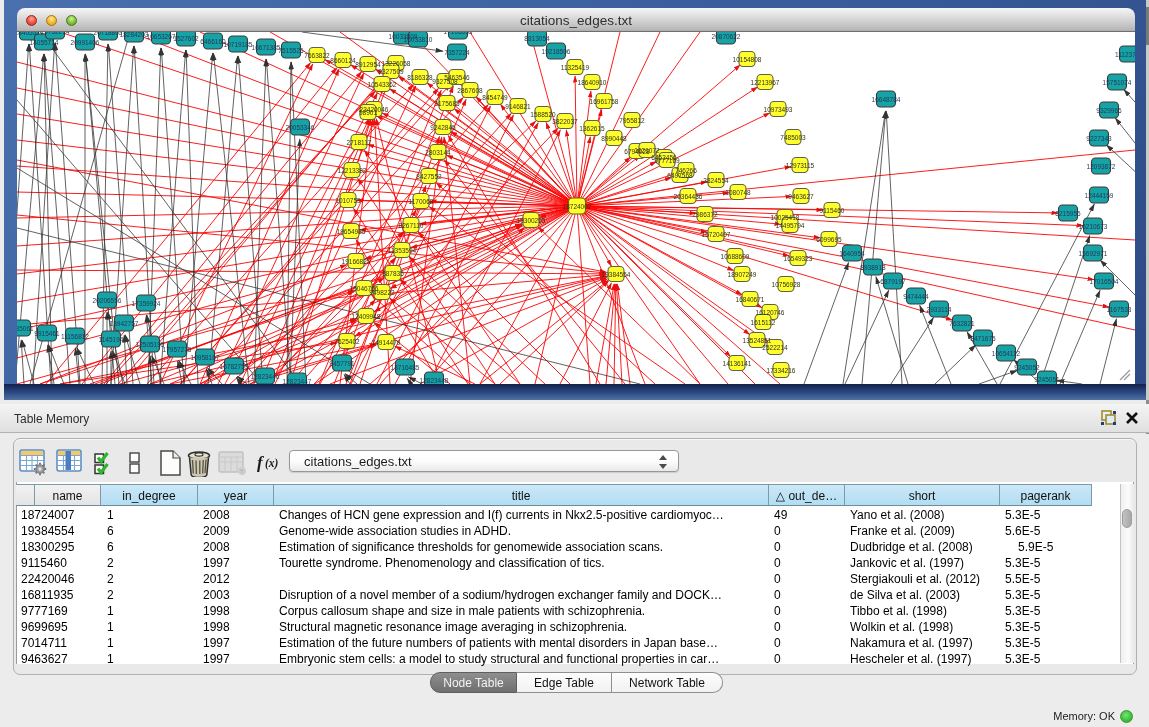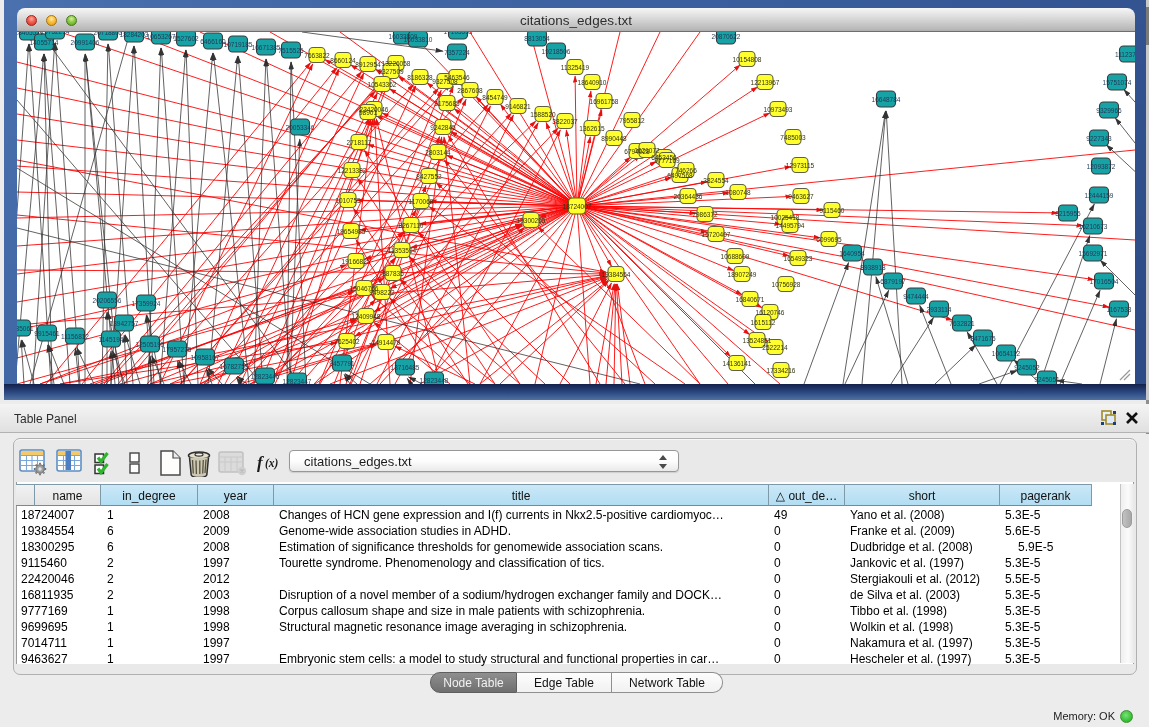--- a/index.html
+++ b/index.html
@@ -613,21 +613,21 @@
 <text x="386" y="344.5" fill="#333311">14914479</text>
 <text x="531" y="222.5" fill="#333311">19300295</text>
 <text x="616" y="276.5" fill="#333311">19384554</text>
 <text x="577" y="208.5" fill="#333311">18724007</text>
 </g>
 </svg>
 <svg class="abs" id="grip" width="14" height="14" style="left:1118px;top:368px">
     <path d="M2,12 L12,2 M6,12 L12,6" stroke="#9a9a9a" stroke-width="1.3" fill="none"></path>
   </svg>
 <div class="abs" id="panelhead">
-    <span>Table Panel</span>
+    <span>Table Memory</span>
   </div>
 <svg class="abs" width="16" height="16" style="left:1101px;top:410px">
     <rect x="1" y="1" width="9" height="9" fill="#e8f0fa" stroke="#a08c28" stroke-width="1.6"></rect>
     <rect x="5" y="5" width="9" height="9" fill="#dfeafa" stroke="#a08c28" stroke-width="1.6"></rect>
     <rect x="12" y="1" width="3" height="3" fill="#1d3f77"></rect>
     <rect x="0" y="12" width="3" height="3" fill="#1d3f77"></rect>
     <rect x="12" y="12" width="3" height="3" fill="#1d3f77"></rect>
   </svg>
 <svg class="abs" width="14" height="14" style="left:1125px;top:411px">
     <path d="M2,2 L12,12 M12,2 L2,12" stroke="#111" stroke-width="2.6"></path>
@@ -761,20 +761,21 @@
     <span style="left:203px">1998</span>
     <span style="left:279px;width:486px" class="ell">Structural magnetic resonance image averaging in schizophrenia.</span>
     <span style="left:774px">0</span>
     <span style="left:850px">Wolkin et al. (1998)</span>
     <span style="left:1005px">5.3E-5</span>
   </div>
 <div class="row" style="top:635px">
     <span style="left:21px">7014711</span>
     <span style="left:107px">1</span>
     <span style="left:203px">1997</span>
+    <span style="left:279px;width:486px" class="ell">Estimation of the future numbers of patients with mental disorders in Japan base…</span>
     <span style="left:774px">0</span>
     <span style="left:850px">Nakamura et al. (1997)</span>
     <span style="left:1005px">5.3E-5</span>
   </div>
 <div class="row" style="top:651px">
     <span style="left:21px">9463627</span>
     <span style="left:107px">1</span>
     <span style="left:203px">1997</span>
     <span style="left:279px;width:486px" class="ell">Embryonic stem cells: a model to study structural and functional properties in car…</span>
     <span style="left:774px">0</span>

